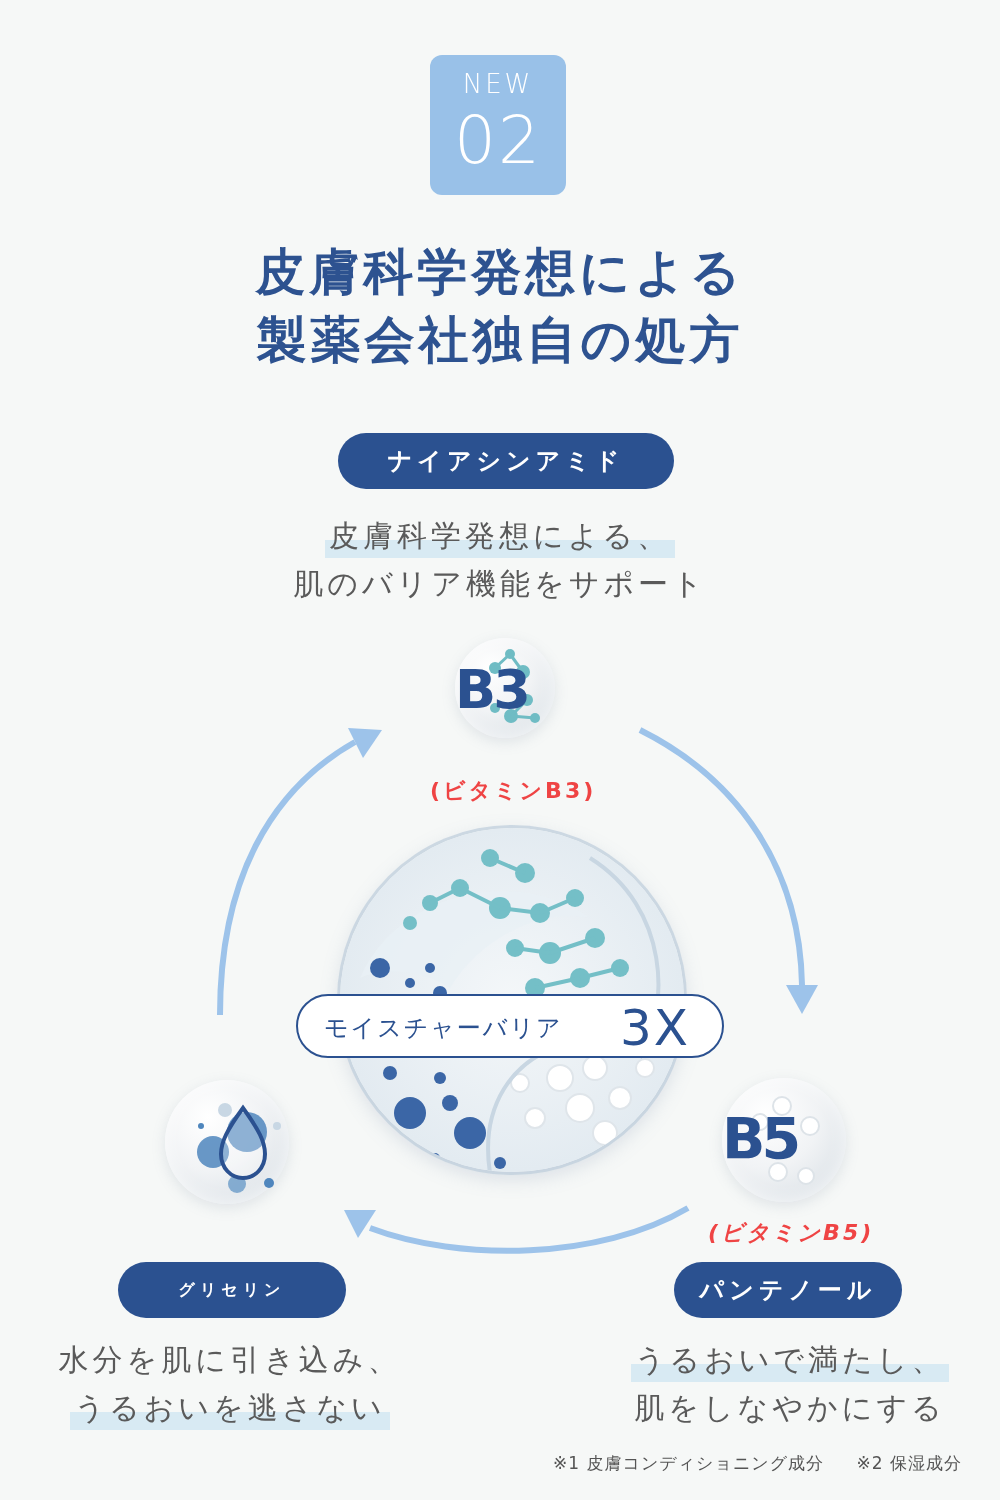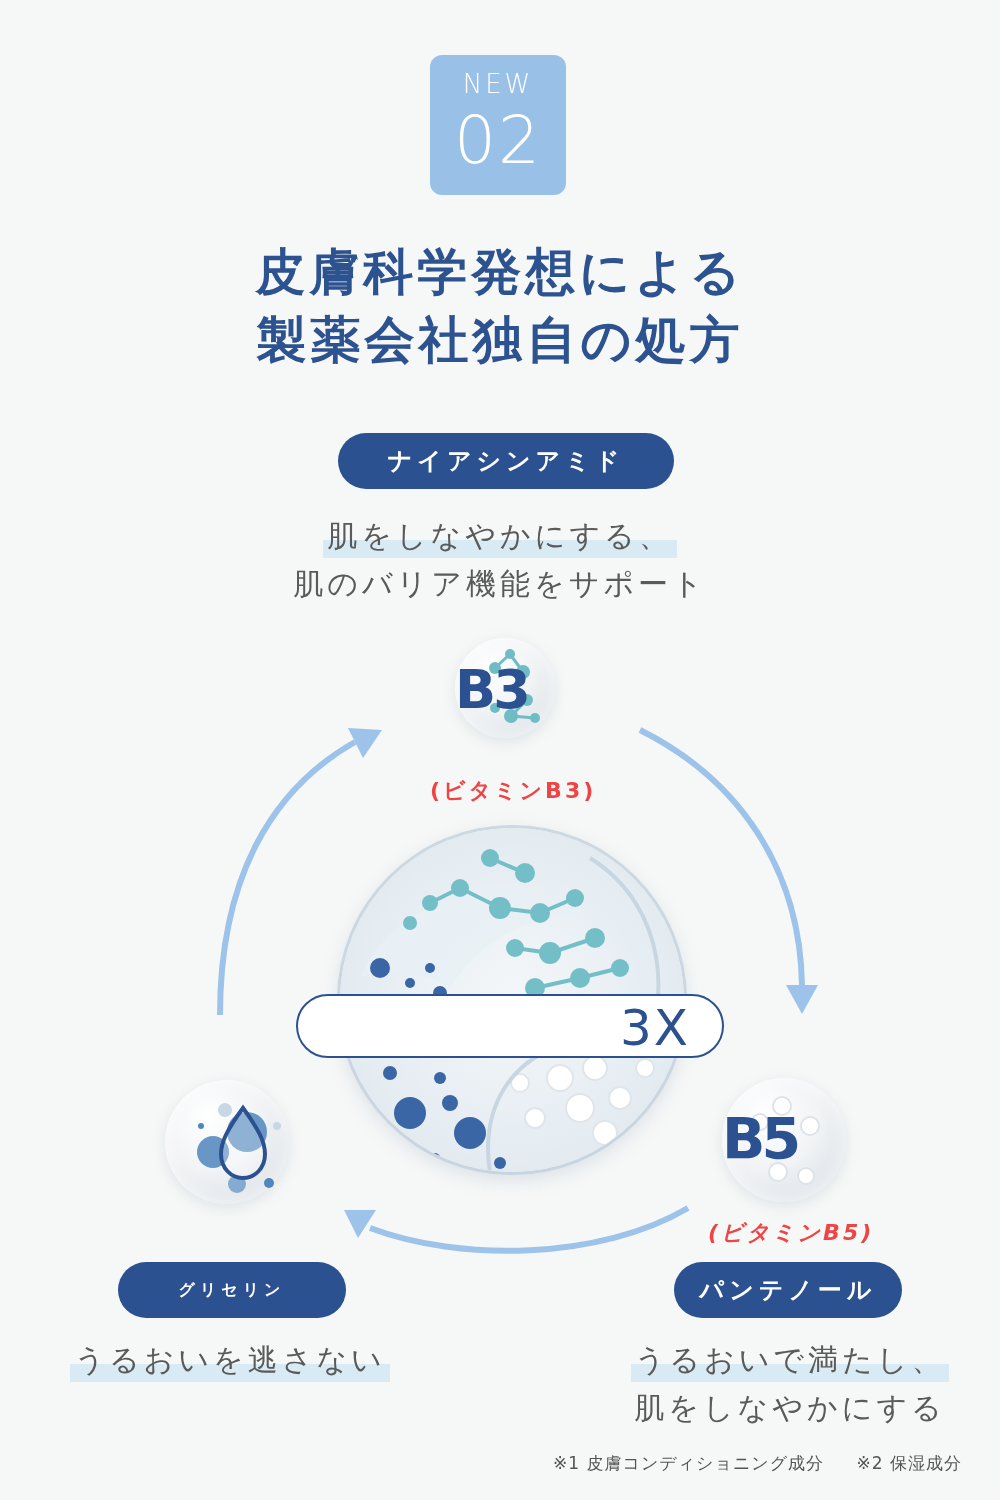--- a/index.html
+++ b/index.html
@@ -99,21 +99,21 @@
   <div class="num">02</div>
 </div>
 
 <div class="abs headline">
   <div>皮膚科学発想による</div>
   <div>製薬会社独自の処方</div>
 </div>
 
 <div class="abs pill pill-top">ナイアシンアミド</div>
 <div class="abs desc desc-top">
-  <div><span class="hl">肌をしなやかにする、</span></div>
+  <div><span class="hl">皮膚科学発想による、</span></div>
   <div>肌のバリア機能をサポート</div>
 </div>
 
 <svg class="abs arrows" viewBox="0 0 1000 1500">
   <g>
     <path d="M220 1015 C 220 880, 270 790, 355 742" stroke="#9dc3ea" stroke-width="6" fill="none"></path>
     <polygon points="348,728 382,730 363,758" fill="#9dc3ea"></polygon>
   </g>
   <g>
     <path d="M640 730 C 740 780, 800 870, 802 985" stroke="#9dc3ea" stroke-width="6" fill="none"></path>
@@ -202,20 +202,21 @@
         <circle cx="265" cy="305" r="12"></circle>
         <circle cx="305" cy="240" r="9"></circle>
         <circle cx="180" cy="255" r="9"></circle>
     </g>
     <path d="M250 30 C 330 80, 330 180, 300 230" stroke="#c8d6e2" stroke-width="4" fill="none"></path>
     <path d="M150 345 C 140 280, 170 230, 230 215" stroke="#c8d6e2" stroke-width="4" fill="none"></path>
   </svg>
 </div>
 
 <div class="abs barrier">
+  <span class="txt">モイスチャーバリア</span>
   <span class="mult">3X</span>
 </div>
 
 <div class="abs orb orb-drop">
   <svg style="position:absolute;left:0;top:0" width="124" height="124">
     <g>
       <circle cx="48" cy="72" r="16" fill="#4f86bd" opacity="0.85"></circle>
       <circle cx="82" cy="52" r="20" fill="#4f86bd" opacity="0.85"></circle>
       <circle cx="72" cy="104" r="9" fill="#6a9bc8" opacity="0.8"></circle>
       <circle cx="104" cy="103" r="5" fill="#4f86bd"></circle>
@@ -236,20 +237,21 @@
       <circle cx="56" cy="94" r="9"></circle>
         <circle cx="84" cy="98" r="8"></circle>
     </g>
   </svg>
   <div class="orb-text">B5</div>
 </div>
 <div class="abs sublabel sub-b5">(ビタミンB5)</div>
 
 <div class="abs pill pill-left">グリセリン</div>
 <div class="abs desc desc-left">
+  <div>水分を肌に引き込み、</div>
   <div><span class="hl">うるおいを逃さない</span></div>
 </div>
 
 <div class="abs pill pill-right">パンテノール</div>
 <div class="abs desc desc-right">
   <div><span class="hl">うるおいで満たし、</span></div>
   <div>肌をしなやかにする</div>
 </div>
 
 <div class="abs footnote">

